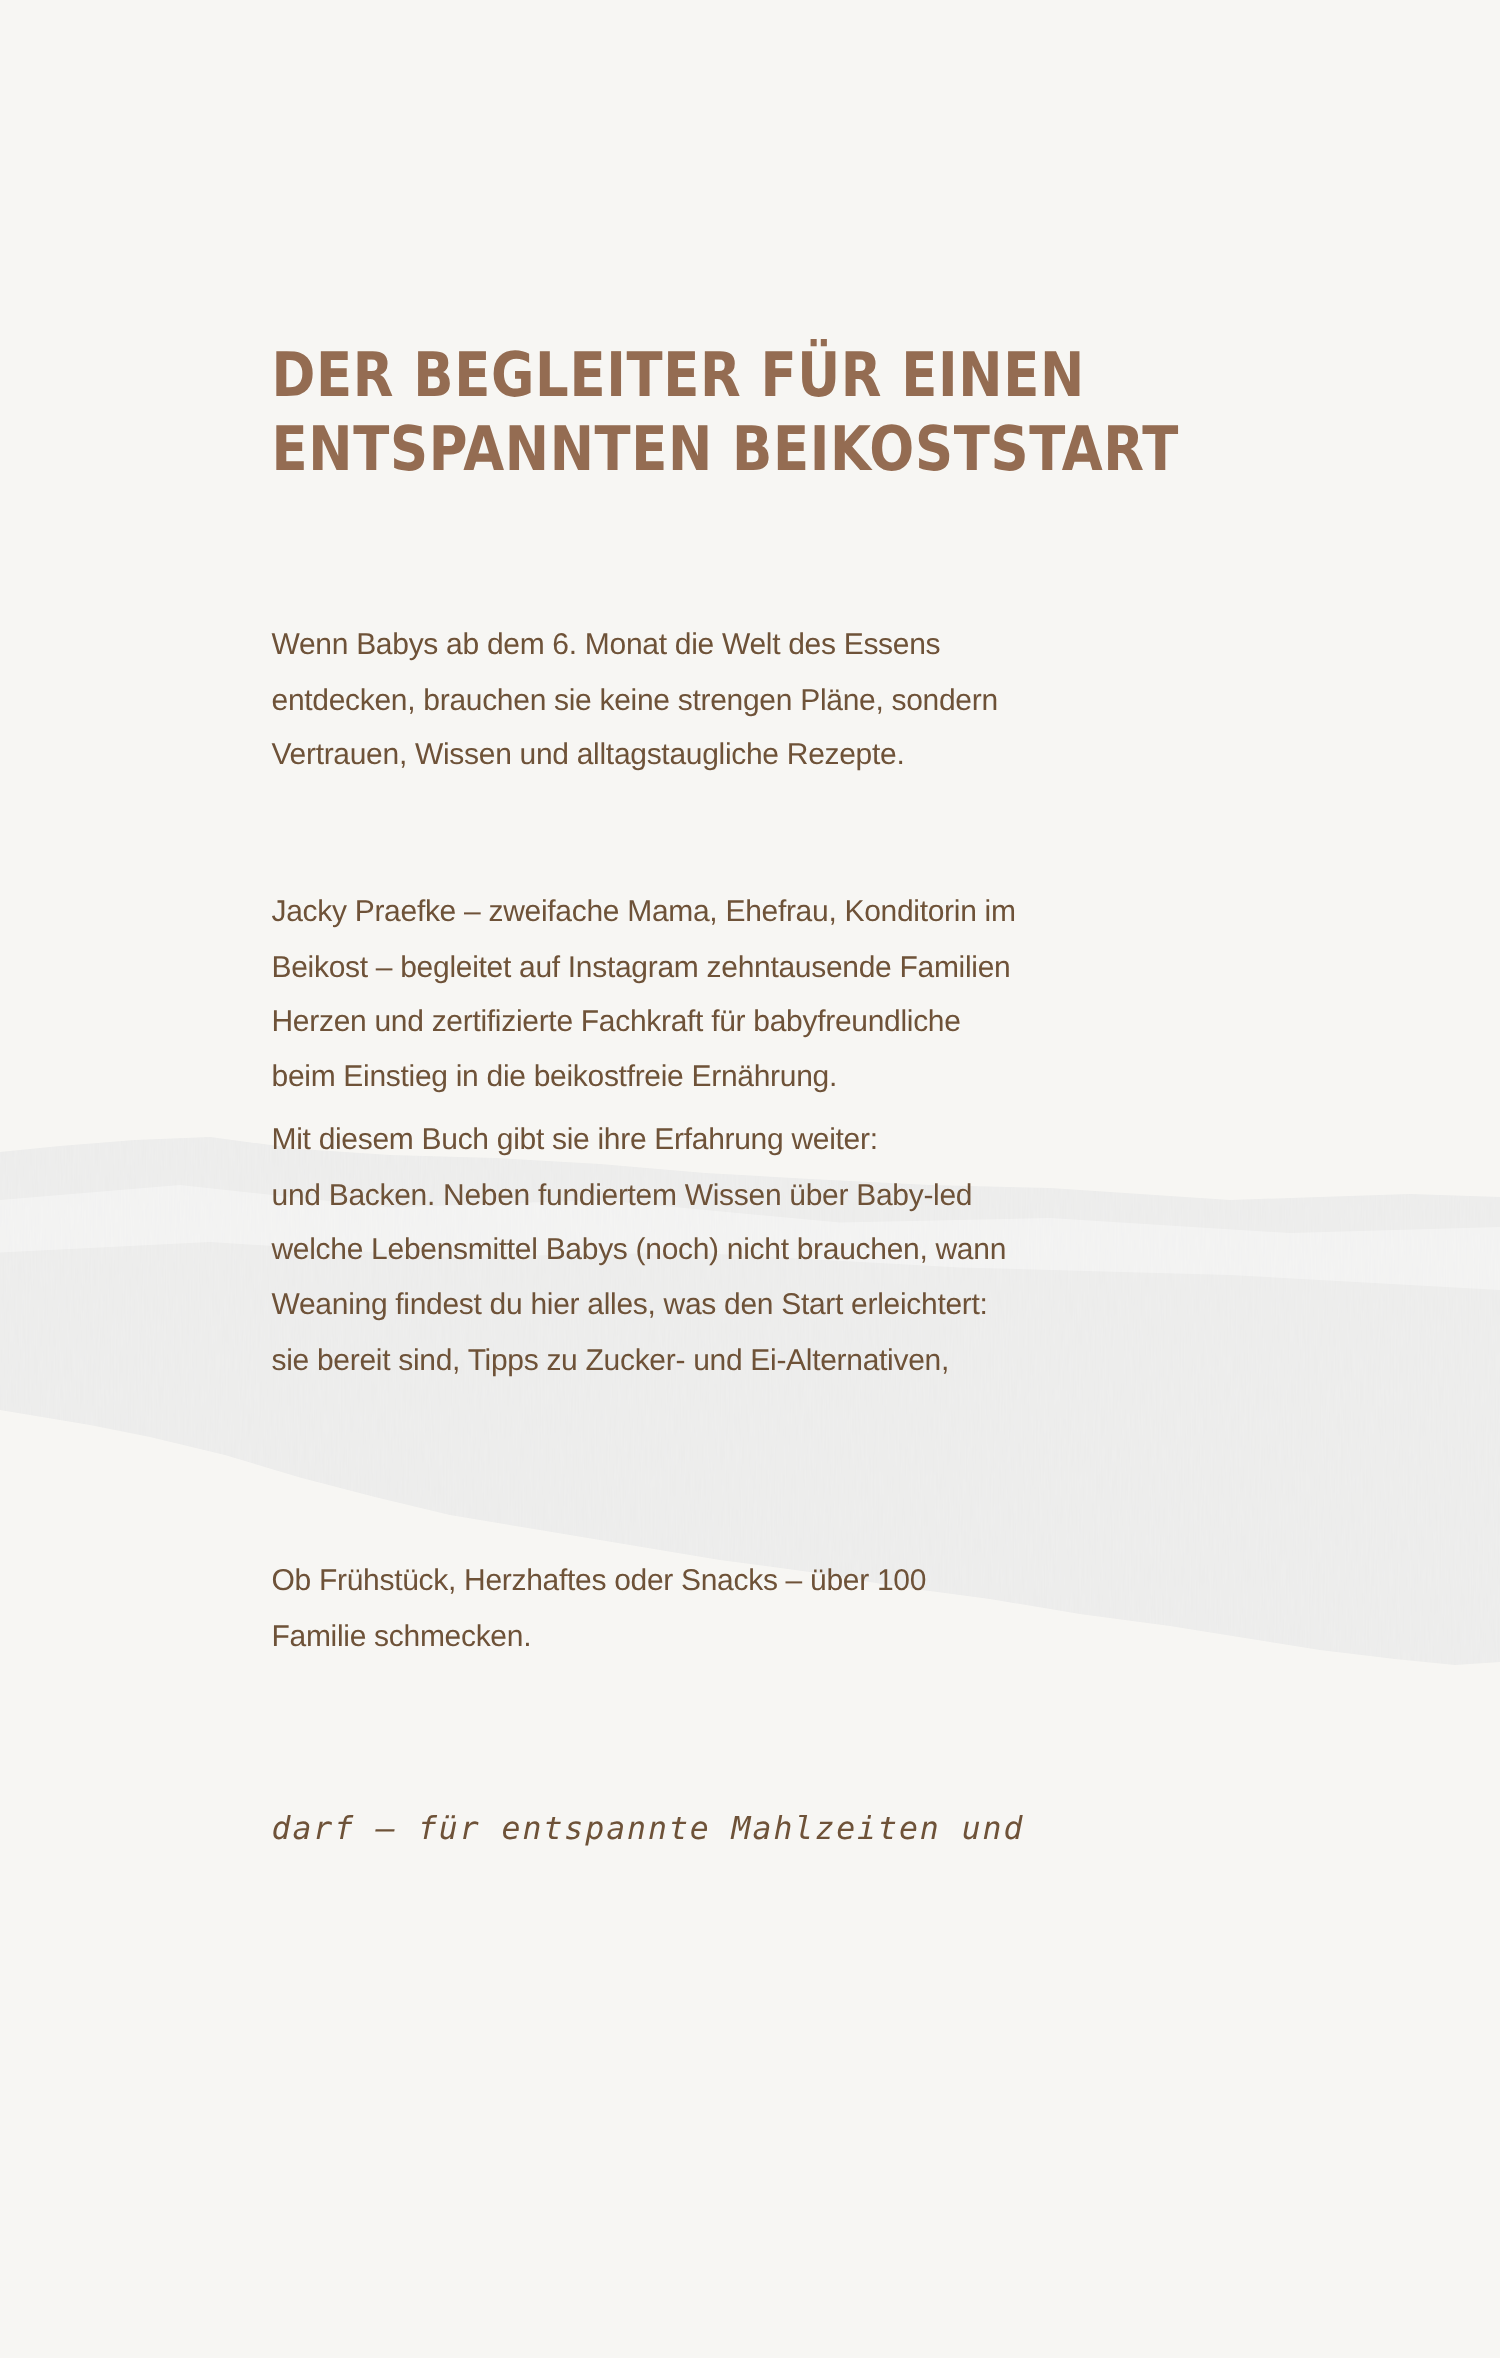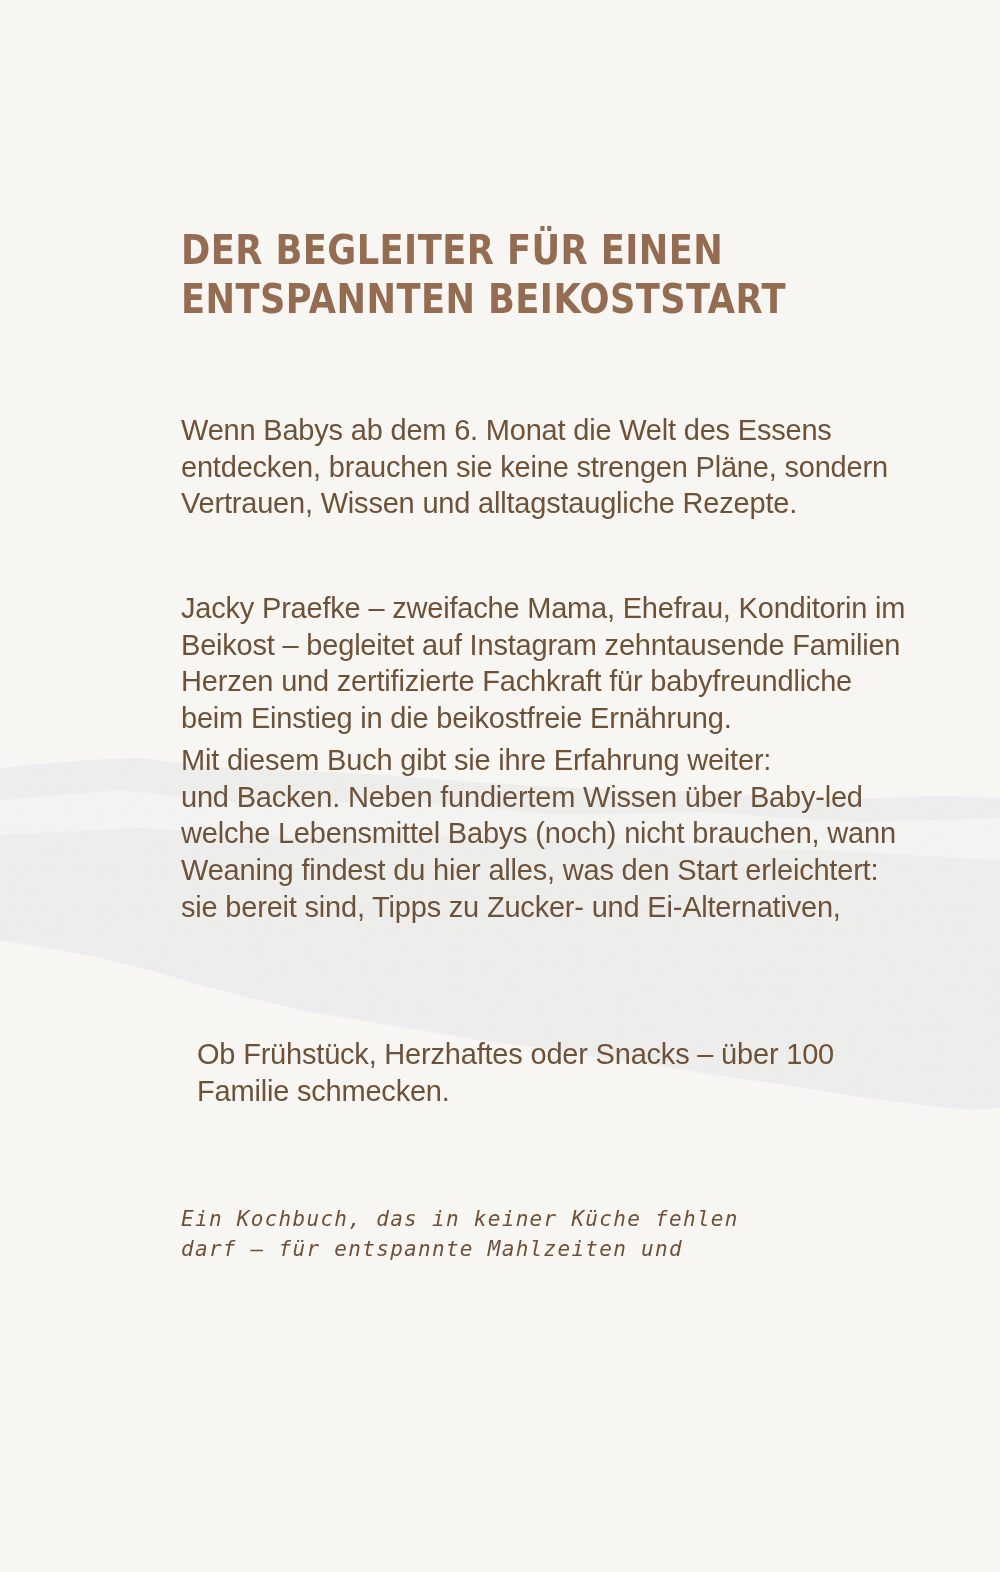--- a/index.html
+++ b/index.html
@@ -44,31 +44,31 @@
       transform: scaleX(0.86);
       transform-origin: left top;
       white-space: nowrap;
     }
     .headline span { display: block; }
     .para {
       position: absolute;
       left: 0;
       margin: 0;
       font-family: "Liberation Sans", "DejaVu Sans", sans-serif;
-      font-size: 29px;
+      font-size: 20px;
       line-height: 36.7px;
       color: #6e5238;
       white-space: nowrap;
       letter-spacing: -0.2px;
     }
     .para span { display: block; }
     .p1 { top: 412px; }
     .p2 { top: 590px; }
     .p3 { top: 742px; }
-    .p4 { top: 1036px; margin-left: 16px; }
+    .p4 { top: 1036px; }
     .closing {
       position: absolute;
       left: 0;
       top: 1205px;
       margin: 0;
       font-family: "DejaVu Sans Mono", "Liberation Mono", monospace;
       font-size: 21px;
       line-height: 29.5px;
       color: #6e5238;
       letter-spacing: 1.3px;
@@ -127,16 +127,15 @@
     <span>Weaning findest du hier alles, was den Start erleichtert:</span>
     <span>sie bereit sind, Tipps zu Zucker- und Ei-Alternativen,</span>
   </p>
 
   <p class="para p4">
     <span>Ob Frühstück, Herzhaftes oder Snacks – über 100</span>
     <span>Familie schmecken.</span>
   </p>
 
   <p class="closing">
-    <span>Ein Kochbuch, das in keiner Küche fehlen</span>
     <span>darf – für entspannte Mahlzeiten und</span>
   </p>
 </main>
 
 </body></html>

